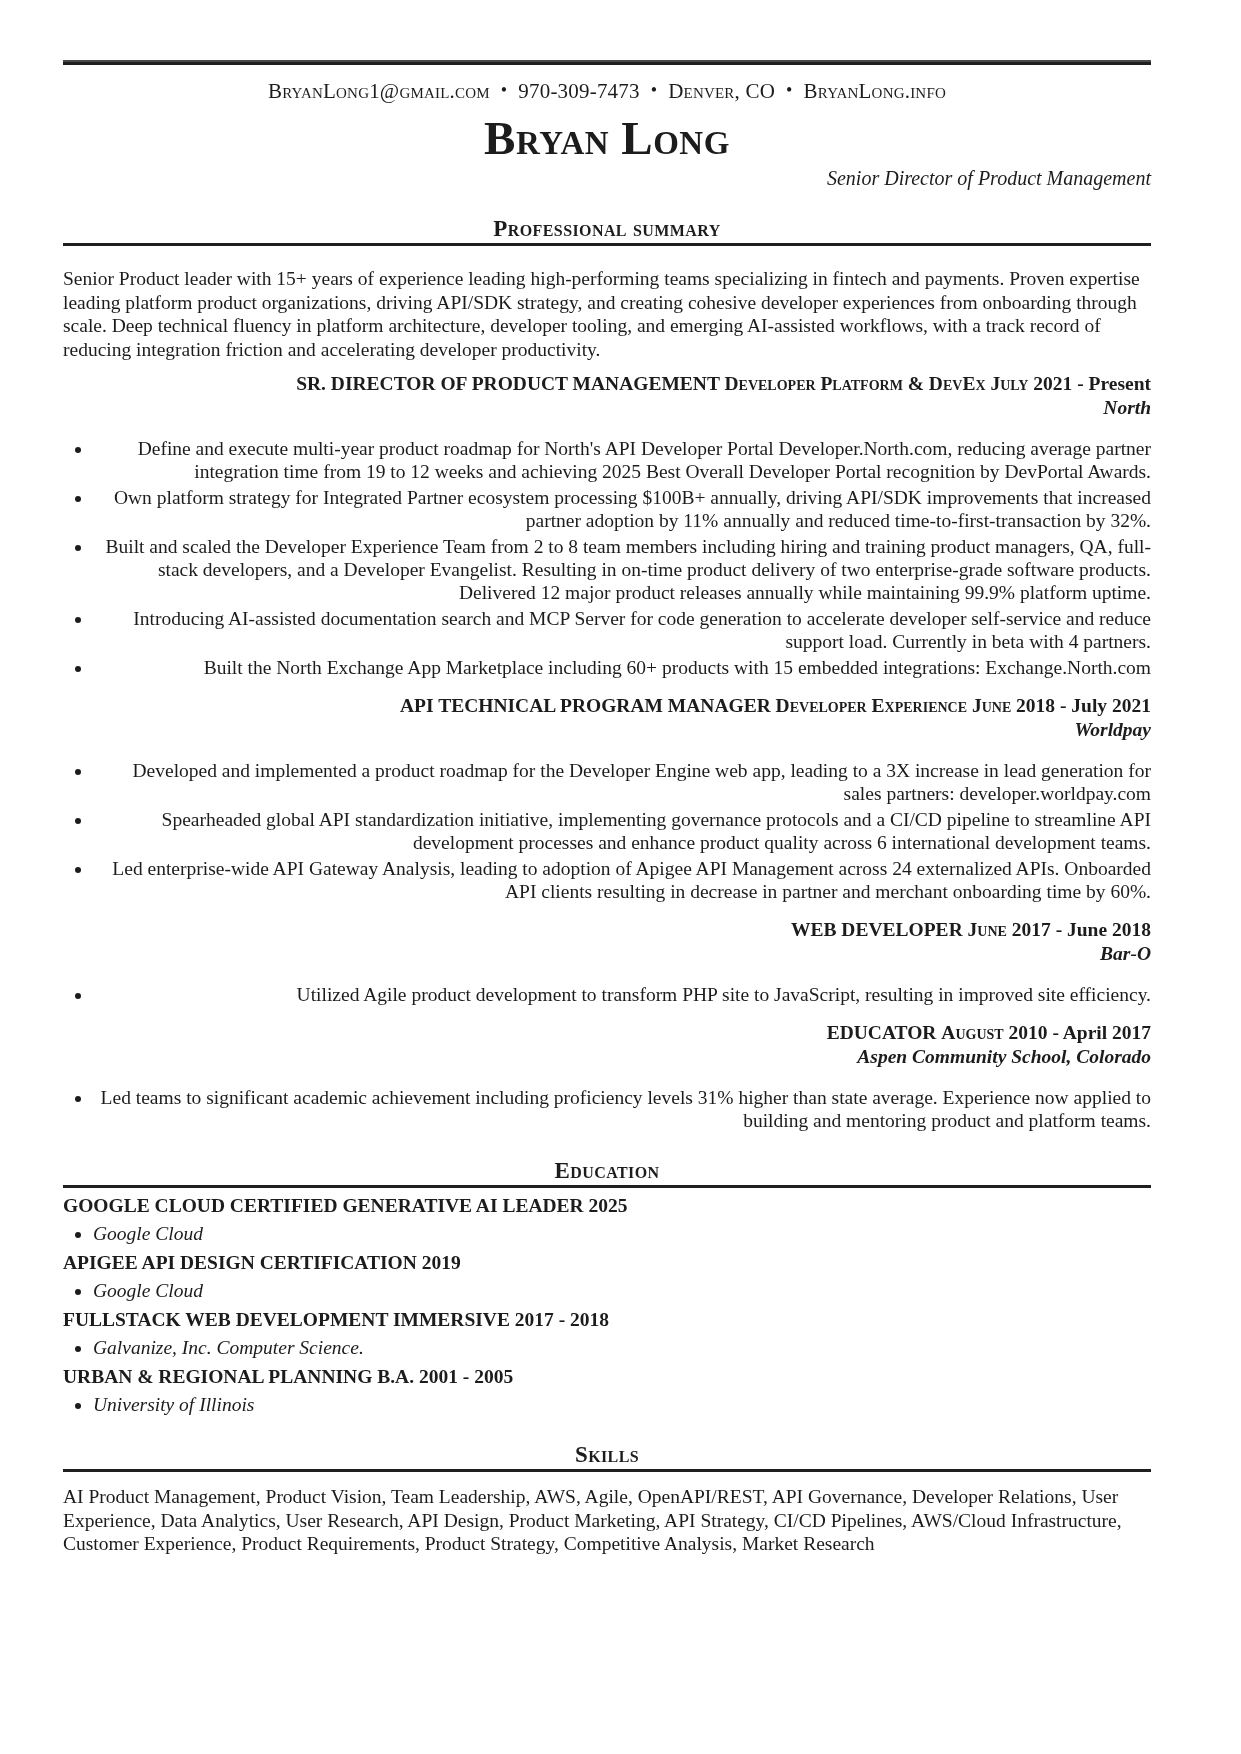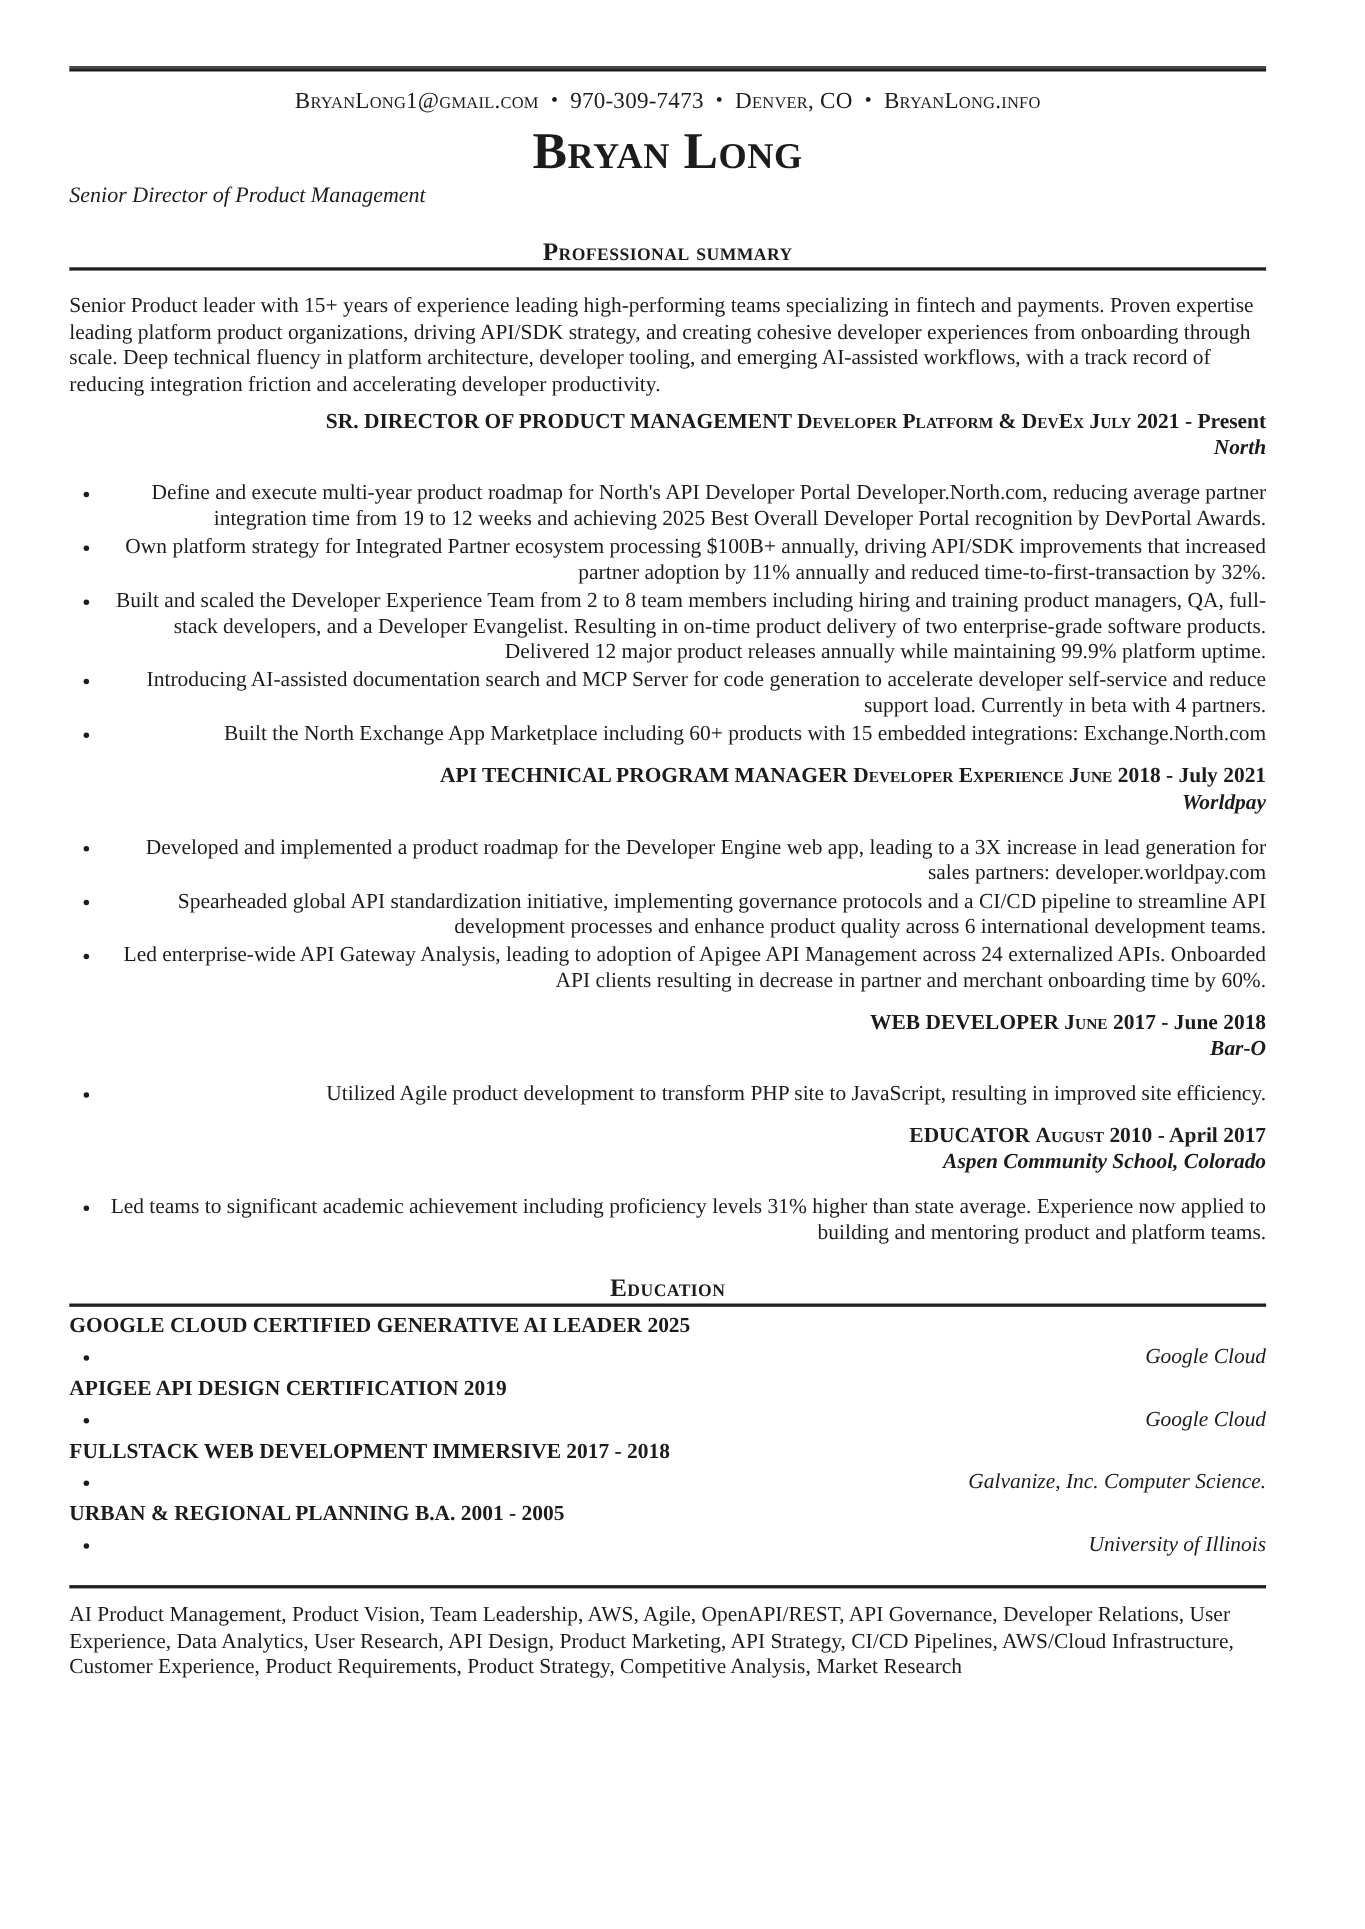--- a/index.html
+++ b/index.html
@@ -37,21 +37,21 @@
   }
   .person-name {
     margin-top: 7px;
     text-align: center;
     font-size: 47px;
     font-weight: 700;
     letter-spacing: 0.5px;
     line-height: 54px;
   }
   .person-title {
-    text-align: left;
+    text-align: right;
     font-style: italic;
     font-size: 20px;
     line-height: 24px;
     margin-top: 1px;
   }
   .section-head { margin-top: 25px; }
   .section-head .head-text {
     text-align: center;
     font-weight: 700;
     font-size: 23px;
@@ -93,21 +93,20 @@
   .edu-entry { margin-top: 6px; }
   .edu-title {
     font-size: 19.5px;
     font-weight: 700;
     line-height: 24px;
   }
   ul.edu-bullets {
     margin-top: 4px;
     padding-left: 30px;
     list-style: disc;
-    text-align: right;
   }
   ul.edu-bullets li {
     font-size: 19.5px;
     font-style: italic;
     line-height: 23px;
   }
   .skills-text {
     margin-top: 13px;
     font-size: 19.5px;
     line-height: 23.5px;
@@ -212,17 +211,18 @@
     </ul>
   </div>
   <div class="edu-entry">
     <div class="edu-title">URBAN &amp; REGIONAL PLANNING B.A. 2001 - 2005</div>
     <ul class="edu-bullets">
       <li>University of Illinois</li>
     </ul>
   </div>
 
   <div class="section-head">
+    <div class="head-text sc">Skills</div>
     <div class="section-rule"></div>
   </div>
   <p class="skills-text">AI Product Management, Product Vision, Team Leadership, AWS, Agile, OpenAPI/REST, API Governance, Developer Relations, User Experience, Data Analytics, User Research, API Design, Product Marketing, API Strategy, CI/CD Pipelines, AWS/Cloud Infrastructure, Customer Experience, Product Requirements, Product Strategy, Competitive Analysis, Market Research</p>
 
 </div>
 
 </body></html>

